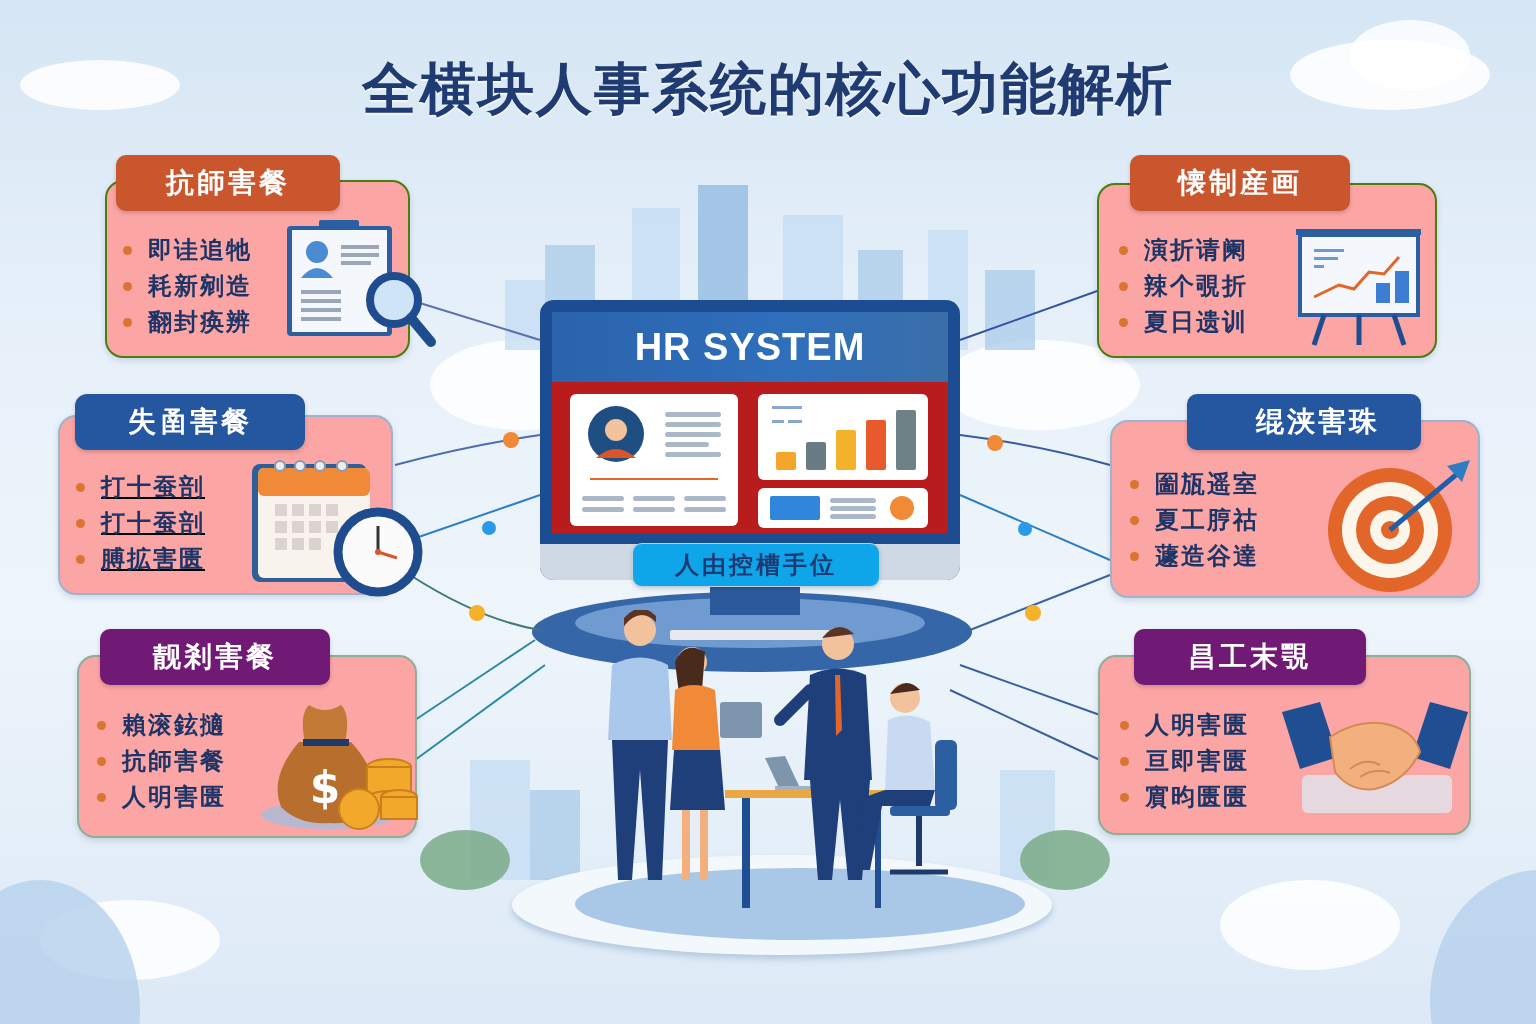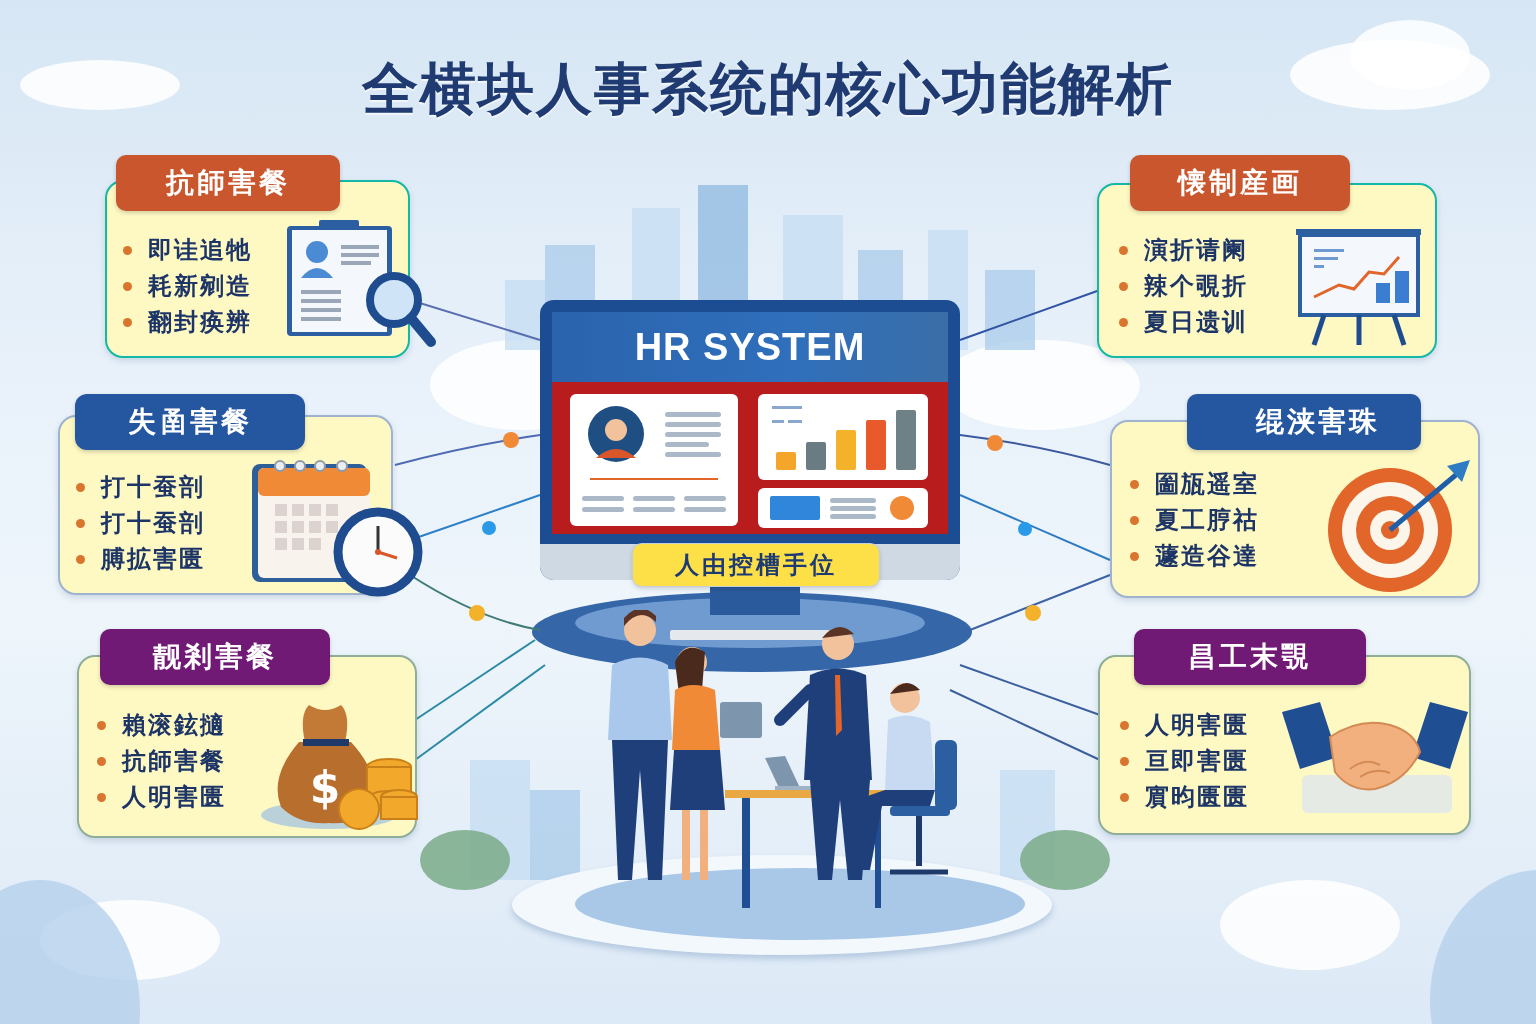--- a/index.html
+++ b/index.html
@@ -22,22 +22,22 @@
   .cloud { position: absolute; background: #fff; border-radius: 50%; opacity: 0.85; }
   .bld { position: absolute; background: #a9cbea; opacity: 0.75; }
   .bld.light { background: #c4dcf1; }
   .bld.dark { background: #8fb8e0; }
 
   
   svg.connectors { position: absolute; left: 0; top: 0; width: 1536px; height: 1024px; }
 
   
   .card {
-    position: absolute; background: #fef9c3; border-radius: 18px;
-    border: 2px solid #14b8a6; box-shadow: 0 3px 6px rgba(60,90,130,0.18);
+    position: absolute; background: #fca5a5; border-radius: 18px;
+    border: 2px solid #4d7c0f; box-shadow: 0 3px 6px rgba(60,90,130,0.18);
   }
   .card.blue { border-color: #9fb2cf; }
   .card.green { border-color: #8fae9a; }
   .badge {
     position: absolute; height: 56px; border-radius: 10px; color: #fff;
     font-size: 28px; font-weight: bold; text-align: center; line-height: 56px;
     letter-spacing: 3px; box-shadow: 0 2px 4px rgba(0,0,0,0.18);
   }
   .badge.orange { background: #c9562d; }
   .badge.blue { background: #2556a0; }
@@ -66,21 +66,21 @@
     font-size: 38px; text-align: center; line-height: 70px; letter-spacing: 1px;
   }
   .panel { position: absolute; background: #fff; border-radius: 6px; }
   .gline { position: absolute; height: 5px; background: #aab8c8; border-radius: 3px; }
   .bezel {
     position: absolute; left: 0; right: 0; bottom: 0; height: 36px;
     background: #cfd9e4; border-radius: 0 0 14px 14px;
   }
   .monitor-label {
     position: absolute; left: 632px; top: 543px; width: 248px; height: 44px;
-    background: #fde047; border-radius: 10px; border: 1px solid #c3cfdc;
+    background: #0ea5e9; border-radius: 10px; border: 1px solid #c3cfdc;
     color: #1d3a74; font-size: 24px; font-weight: bold; text-align: center;
     line-height: 42px; letter-spacing: 3px; box-shadow: 0 2px 4px rgba(0,0,0,0.15);
   }
 </style>
 </head>
 <body>
 
 <div class="cloud" style="left:1290px;top:40px;width:200px;height:70px;"></div>
 <div class="cloud" style="left:1350px;top:20px;width:120px;height:70px;"></div>
 <div class="cloud" style="left:20px;top:60px;width:160px;height:50px;"></div>
@@ -198,21 +198,21 @@
     <rect x="101" y="44" width="14" height="32" fill="#3b7dd0"></rect>
     <polyline points="20,70 45,58 60,62 75,45 90,47 105,30" fill="none" stroke="#e2652a" stroke-width="3"></polyline>
     <line x1="30" y1="88" x2="20" y2="118" stroke="#1e4c8f" stroke-width="5"></line>
     <line x1="65" y1="88" x2="65" y2="118" stroke="#1e4c8f" stroke-width="5"></line>
     <line x1="100" y1="88" x2="110" y2="118" stroke="#1e4c8f" stroke-width="5"></line>
   </svg>
 </div>
 <div class="badge orange" style="left:1130px;top:155px;width:220px;">懐制産画</div>
 
 <div class="card blue" style="left:58px;top:415px;width:335px;height:180px;">
-  <ul class="items" style="left:16px;top:52px;">
+  <ul class="items" style="left:16px;top:52px;text-decoration:underline;">
     <li>
         <span class="dot"></span>
         <span>打十蚕剖</span>
       </li>
     <li>
         <span class="dot"></span>
         <span>打十蚕剖</span>
       </li>
     <li>
         <span class="dot"></span>

